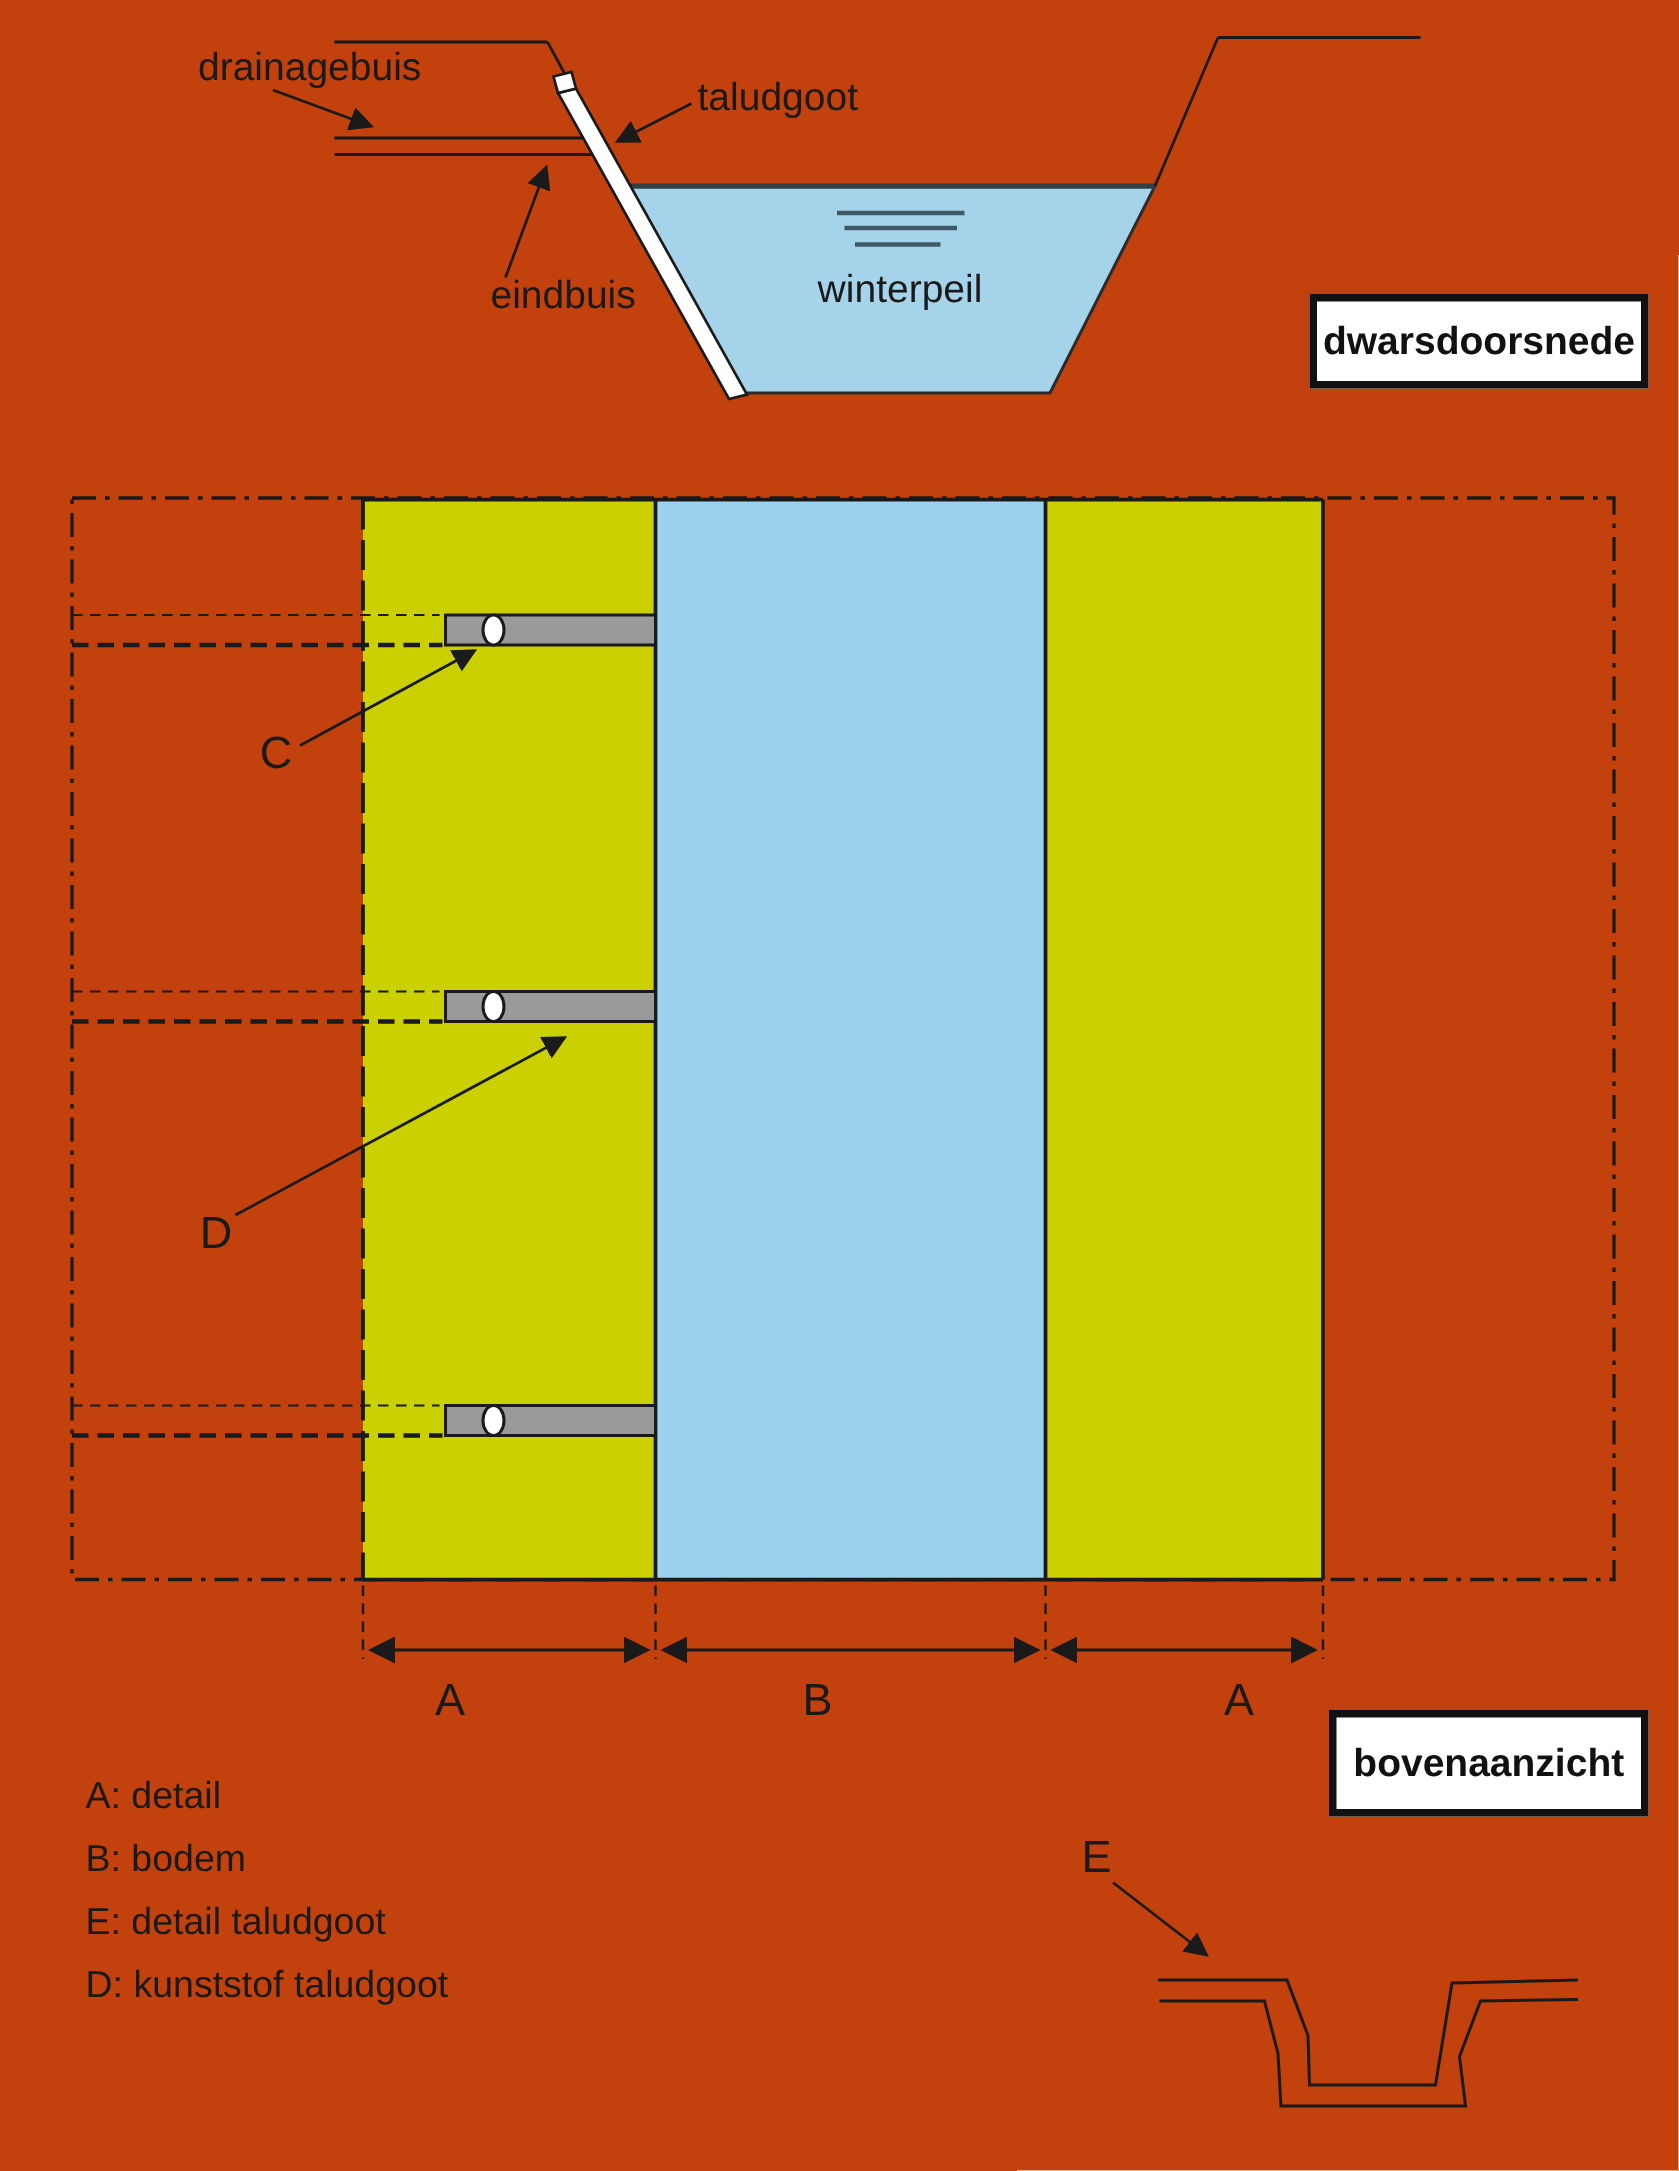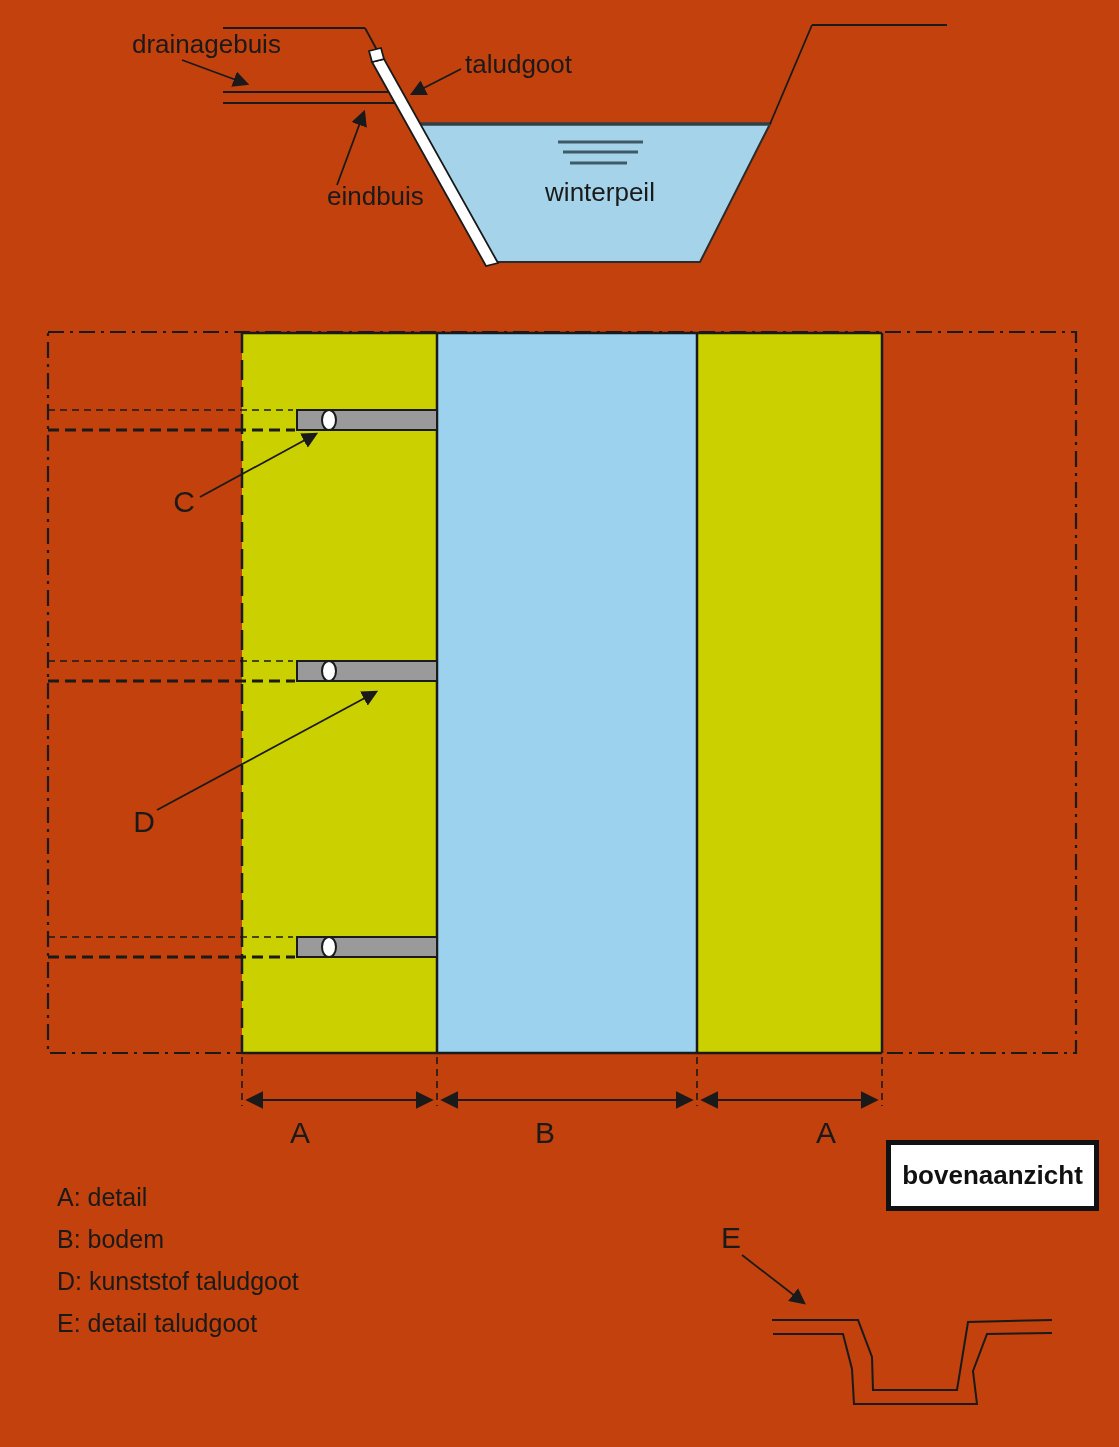--- a/index.html
+++ b/index.html
@@ -140,24 +140,27 @@
     </g>
 
     <g>
       <text x="731" y="1248" class="letter" text-anchor="middle">E</text>
       <line x1="742" y1="1255" x2="804" y2="1303" stroke="#1a1a1a" stroke-width="1.8" marker-end="url(#ah)"></line>
       <polyline points="772,1320 858,1320 872,1357 873,1390 957,1390 968,1322 1052,1320" fill="none" stroke="#1a1a1a" stroke-width="2"></polyline>
       <polyline points="773,1334 843,1334 852,1369 854,1404 977,1404 973,1371 987,1334 1052,1333" fill="none" stroke="#1a1a1a" stroke-width="2"></polyline>
     </g>
   </svg>
 
+  <div id="dwarsdoorsnede-box" class="title-box">
+    <span>dwarsdoorsnede</span>
+  </div>
   <div id="bovenaanzicht-box" class="title-box">
     <span>bovenaanzicht</span>
   </div>
 
   <div class="legend">
     <div>A: detail</div>
     <div>B: bodem</div>
+    <div>E: detail taludgoot</div>
     <div>D: kunststof taludgoot</div>
-    <div>E: detail taludgoot</div>
   </div>
 
 </div>
 
 </body></html>

